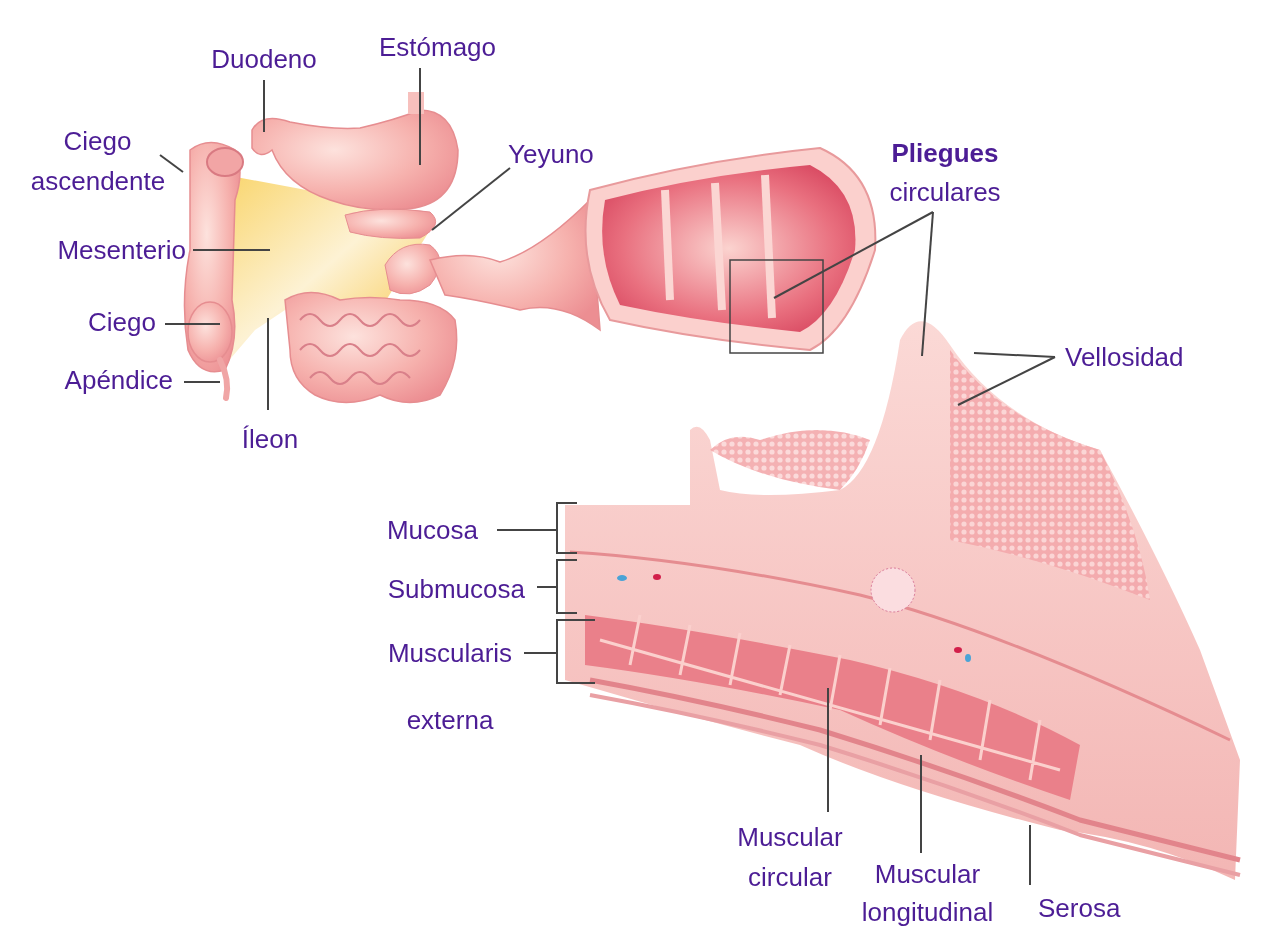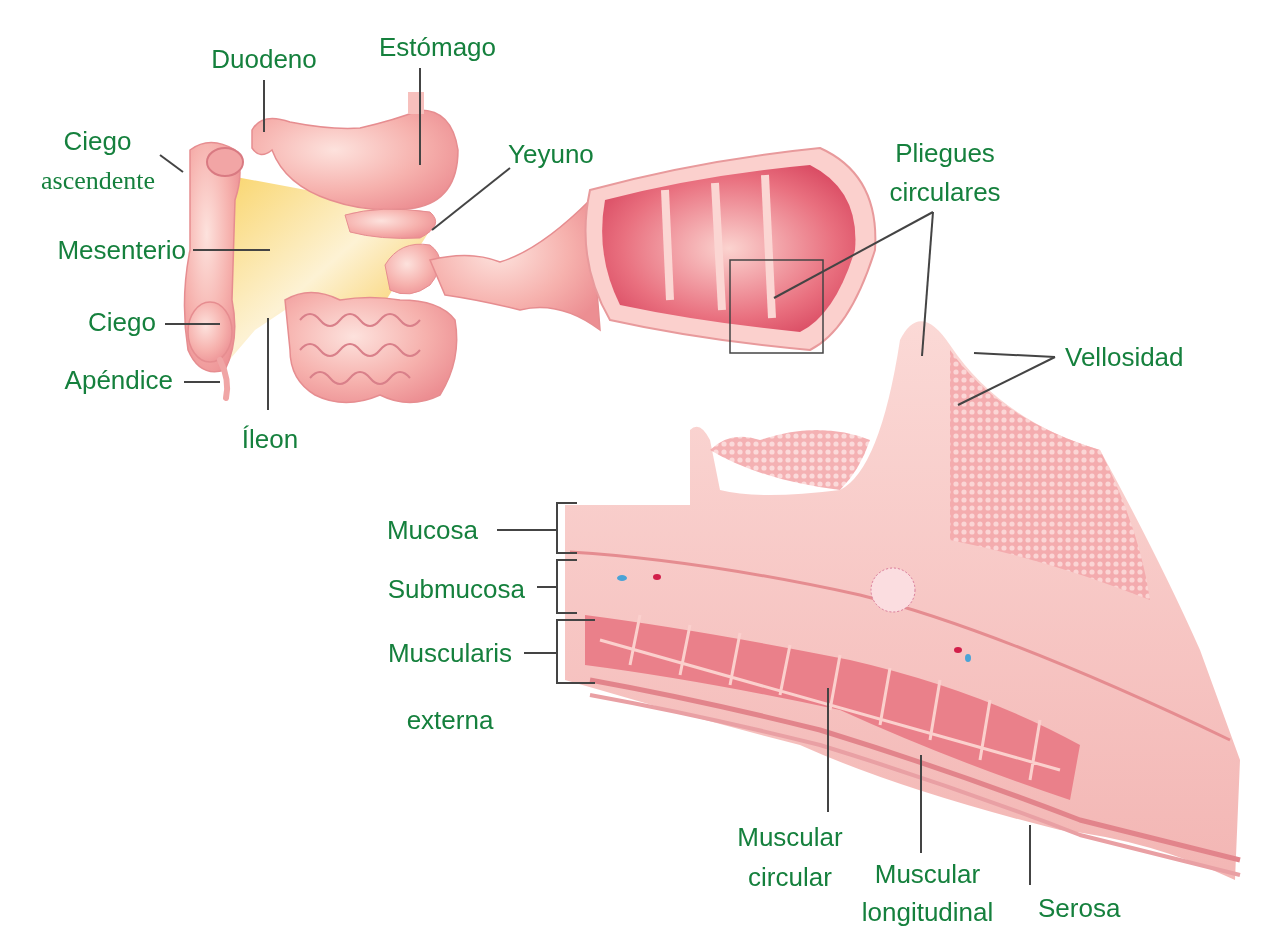--- a/index.html
+++ b/index.html
@@ -1,19 +1,19 @@
 <!DOCTYPE html>
 <html><head>
 <meta charset="utf-8">
 <style>
   html, body { margin: 0; padding: 0; background: #ffffff; }
   body { width: 1278px; height: 941px; position: relative; overflow: hidden;
          font-family: "Liberation Sans", "DejaVu Sans", sans-serif; }
   #art { position: absolute; left: 0; top: 0; }
-  .lbl { position: absolute; font-size: 26px; color: #15803d; line-height: 38px; white-space: nowrap; }
+  .lbl { position: absolute; font-size: 26px; color: #4c1d95; line-height: 38px; white-space: nowrap; }
   .lbl.c { text-align: center; }
   .lbl.r { text-align: right; }
 </style>
 </head>
 <body>
 
 <svg id="art" width="1278" height="941" viewBox="0 0 1278 941">
   <defs>
     <radialGradient id="gPink" cx="40%" cy="40%" r="70%">
       <stop offset="0%" stop-color="#fde2dd"></stop>
@@ -114,27 +114,27 @@
     <line x1="524" y1="653" x2="557" y2="653"></line>
     <line x1="828" y1="688" x2="828" y2="812"></line>
     <line x1="921" y1="755" x2="921" y2="853"></line>
     <line x1="1030" y1="825" x2="1030" y2="885"></line>
   </g>
 </svg>
 
 <div class="lbl c" style="left:198px; top:40px; width:132px;">Duodeno</div>
 <div class="lbl c" style="left:365px; top:28px; width:145px;">Estómago</div>
 <div class="lbl c" style="left:40px; top:122px; width:115px;">Ciego</div>
-<div class="lbl c" style="left:18px; top:162px; width:160px;font-family:Liberation Serif, serif;">ascendente</div>
+<div class="lbl c" style="left:18px; top:162px; width:160px;">ascendente</div>
 <div class="lbl" style="left:508px; top:135px;">Yeyuno</div>
 <div class="lbl r" style="left:20px; top:231px; width:166px;">Mesenterio</div>
 <div class="lbl r" style="left:60px; top:303px; width:96px;">Ciego</div>
 <div class="lbl r" style="left:30px; top:361px; width:143px;">Apéndice</div>
 <div class="lbl c" style="left:230px; top:420px; width:80px;text-align:center;">Íleon</div>
-<div class="lbl c" style="left:870px; top:134px; width:150px;">Pliegues</div>
+<div class="lbl c" style="left:870px; top:134px; width:150px;font-weight:bold;">Pliegues</div>
 <div class="lbl c" style="left:870px; top:173px; width:150px;">circulares</div>
 <div class="lbl" style="left:1065px; top:338px;">Vellosidad</div>
 <div class="lbl r" style="left:350px; top:511px; width:128px;">Mucosa</div>
 <div class="lbl r" style="left:350px; top:570px; width:175px;">Submucosa</div>
 <div class="lbl c" style="left:365px; top:634px; width:170px;">Muscularis</div>
 <div class="lbl c" style="left:365px; top:673px; width:170px;margin-top:28px;">externa</div>
 <div class="lbl c" style="left:720px; top:818px; width:140px;">Muscular</div>
 <div class="lbl c" style="left:720px; top:858px; width:140px;">circular</div>
 <div class="lbl c" style="left:855px; top:855px; width:145px;">Muscular</div>
 <div class="lbl c" style="left:840px; top:893px; width:175px;">longitudinal</div>

